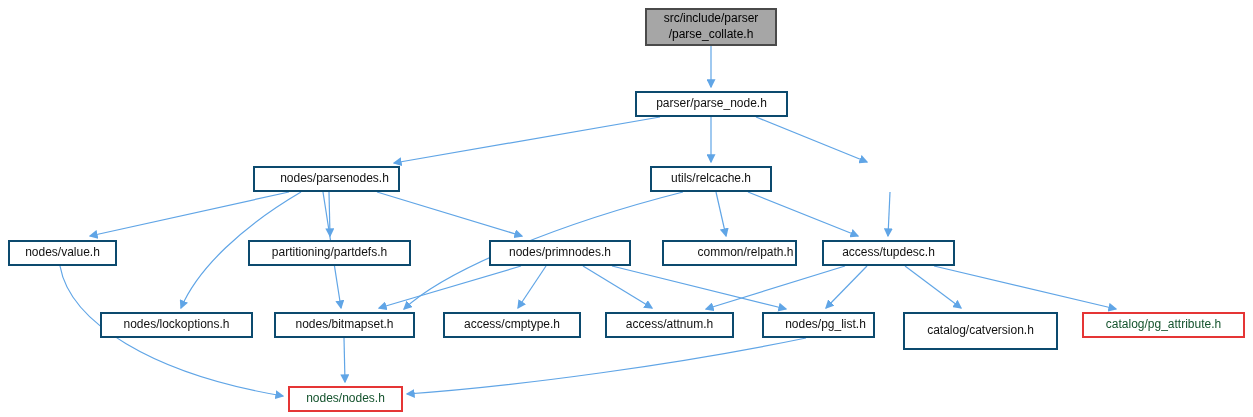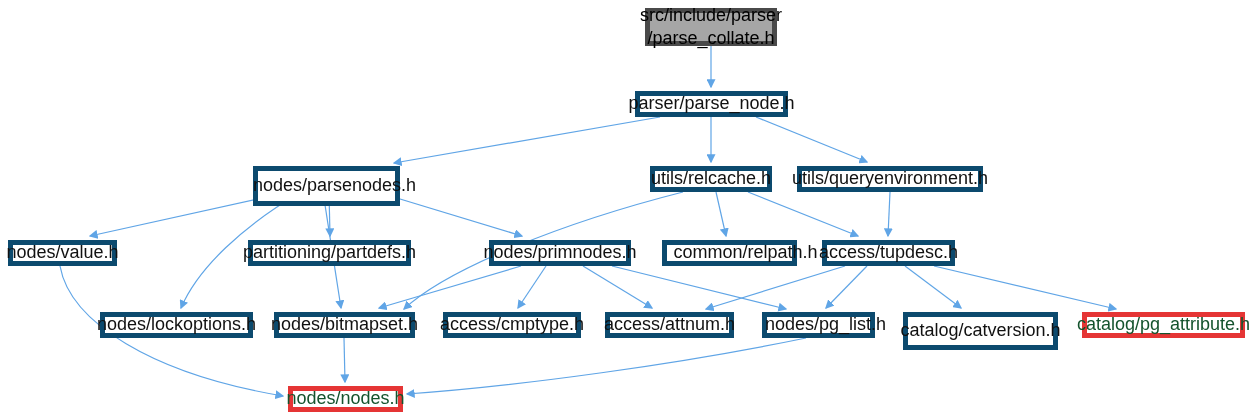--- a/index.html
+++ b/index.html
@@ -27,25 +27,25 @@
     stroke-width: 1.2;
     fill: none;
   }
   .node {
     position: absolute;
     box-sizing: border-box;
     display: flex;
     align-items: center;
     justify-content: center;
     text-align: center;
-    font-size: 18px;
+    font-size: 12px;
     line-height: 1.3;
     color: #111111;
     background: #ffffff;
-    border: 5px solid #0c4a6e;
+    border: 2px solid #0c4a6e;
     white-space: pre-line;
     cursor: pointer;
   }
   .node.current {
     background: #a6a6a6;
     border-color: #4a4a4a;
     color: #000000;
     cursor: default;
   }
   .node.red {
@@ -85,23 +85,22 @@
       <path d="M905,266 L961,308" class="edge" marker-end="url(#arrowhead)"></path>
       <path d="M934,266 L1116,309" class="edge" marker-end="url(#arrowhead)"></path>
       <path d="M60,266 C70,322 152,374 283,396" class="edge" marker-end="url(#arrowhead)"></path>
       <path d="M344,338 L345,382" class="edge" marker-end="url(#arrowhead)"></path>
       <path d="M806,338 C680,364 520,386 407,394" class="edge" marker-end="url(#arrowhead)"></path>
     </svg>
 
 <div class="node current" style="left: 645px; top: 8px; width: 132px; height: 38px;">src/include/parser
 /parse_collate.h</div>
     <div class="node normal" style="left: 635px; top: 91px; width: 153px; height: 26px;">parser/parse_node.h</div>
-    <div class="node normal" style="left: 253px; top: 166px; width: 147px; height: 40px; padding-left: 16px;">nodes/parsenodes.h</div>
+    <div class="node normal" style="left: 253px; top: 166px; width: 147px; height: 26px; padding-left: 16px;">nodes/parsenodes.h</div>
     <div class="node normal" style="left: 650px; top: 166px; width: 122px; height: 26px;">utils/relcache.h</div>
-    <div class="node normal" style="left: 797px; top: 166px; width: 186px; height: 26px;">utils/queryenvironment.h</div>
     <div class="node normal" style="left: 8px; top: 240px; width: 109px; height: 26px;">nodes/value.h</div>
     <div class="node normal" style="left: 248px; top: 240px; width: 163px; height: 26px;">partitioning/partdefs.h</div>
     <div class="node normal" style="left: 489px; top: 240px; width: 142px; height: 26px;">nodes/primnodes.h</div>
     <div class="node normal" style="left: 662px; top: 240px; width: 135px; height: 26px; padding-left: 32px;">common/relpath.h</div>
     <div class="node normal" style="left: 822px; top: 240px; width: 133px; height: 26px;">access/tupdesc.h</div>
     <div class="node normal" style="left: 100px; top: 312px; width: 153px; height: 26px;">nodes/lockoptions.h</div>
     <div class="node normal" style="left: 274px; top: 312px; width: 141px; height: 26px;">nodes/bitmapset.h</div>
     <div class="node normal" style="left: 443px; top: 312px; width: 138px; height: 26px;">access/cmptype.h</div>
     <div class="node normal" style="left: 605px; top: 312px; width: 129px; height: 26px;">access/attnum.h</div>
     <div class="node normal" style="left: 762px; top: 312px; width: 113px; height: 26px; padding-left: 14px;">nodes/pg_list.h</div>

